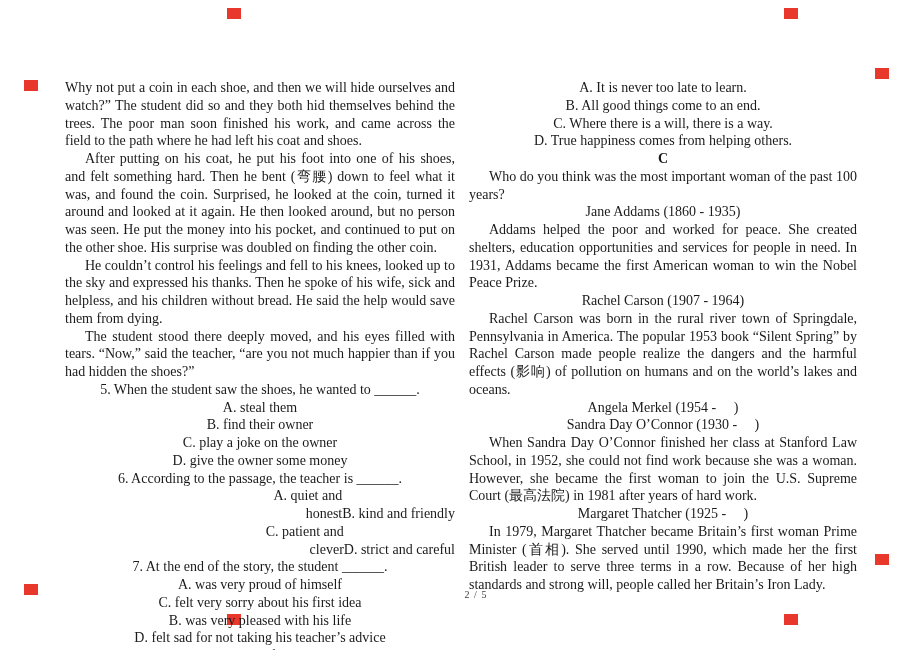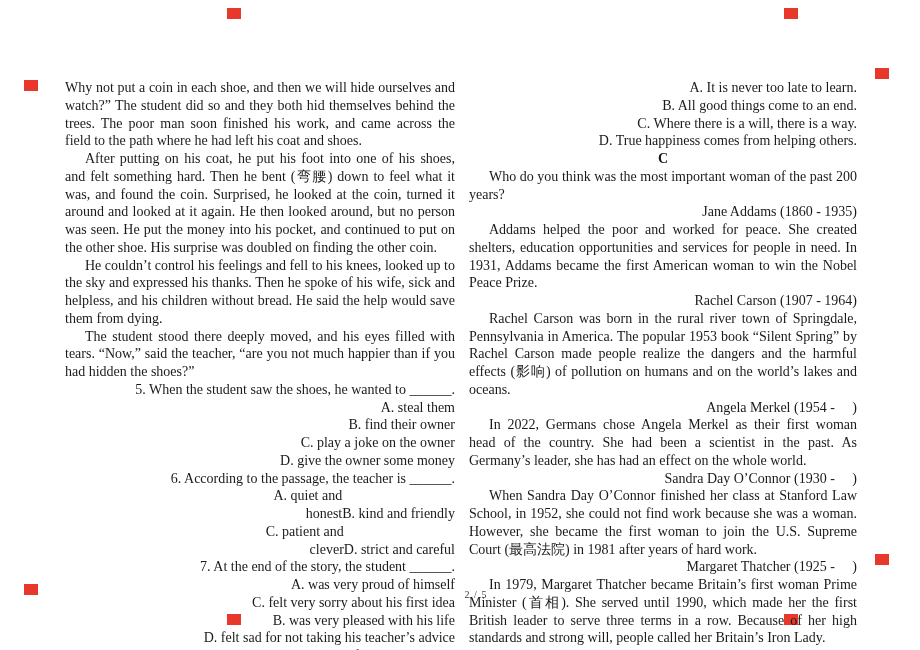--- a/index.html
+++ b/index.html
@@ -16,21 +16,21 @@
     position: absolute;
     top: 79px;
     font-size: 14px;
     line-height: 17.75px;
     text-align: justify;
   }
   .col-left  { left: 65px;  width: 390px; }
   .col-right { left: 469px; width: 388px; }
   .col p, .col div { margin: 0; padding: 0; }
   .indent { text-indent: 20px; }
-  .option { text-align: right; }
+  .option { text-align: center; }
   .option-pair { text-align: right; }
   .option-pair .opt-first { display: inline-block; width: 96px; }
   .section-label { text-align: center; font-weight: bold; }
   .footer {
     position: absolute;
     top: 589px;
     left: 16px;
     width: 920px;
     text-align: center;
     font-size: 10px;
@@ -89,30 +89,29 @@
     <p class="option">5. What can we learn from the passage?</p>
   </div>
 
   <div class="col col-right">
     <p class="option">A. It is never too late to learn.</p>
     <p class="option">B. All good things come to an end.</p>
     <p class="option">C. Where there is a will, there is a way.</p>
     <p class="option">D. True happiness comes from helping others.</p>
 
     <p class="section-label">C</p>
-    <p class="indent">Who do you think was the most important woman of the past 200 years?</p>
+    <p class="indent">Who do you think was the most important woman of the past 100 years?</p>
 
     <p class="option">Jane Addams (1860 - 1935)</p>
     <p class="indent">Addams helped the poor and worked for peace. She created shelters, education opportunities and services for people in need. In 1931, Addams became the first American woman to win the Nobel Peace Prize.</p>
 
     <p class="option">Rachel Carson (1907 - 1964)</p>
     <p class="indent">Rachel Carson was born in the rural river town of Springdale, Pennsylvania in America. The popular 1953 book “Silent Spring” by Rachel Carson made people realize the dangers and the harmful effects (影响) of pollution on humans and on the world’s lakes and oceans.</p>
 
     <p class="option">Angela Merkel (1954 -&nbsp;&nbsp;&nbsp;&nbsp;&nbsp;)</p>
-    <p class="indent">In 2022, Germans chose Angela Merkel as their first woman head of the country. She had been a scientist in the past. As Germany’s leader, she has had an effect on the whole world.</p>
 
     <p class="option">Sandra Day O’Connor (1930 -&nbsp;&nbsp;&nbsp;&nbsp;&nbsp;)</p>
     <p class="indent">When Sandra Day O’Connor finished her class at Stanford Law School, in 1952, she could not find work because she was a woman. However, she became the first woman to join the U.S. Supreme Court (最高法院) in 1981 after years of hard work.</p>
 
     <p class="option">Margaret Thatcher (1925 -&nbsp;&nbsp;&nbsp;&nbsp;&nbsp;)</p>
     <p class="indent">In 1979, Margaret Thatcher became Britain’s first woman Prime Minister (首相). She served until 1990, which made her the first British leader to serve three terms in a row. Because of her high standards and strong will, people called her Britain’s Iron Lady.</p>
   </div>
 
   <div class="footer">2 / 5</div>
 

